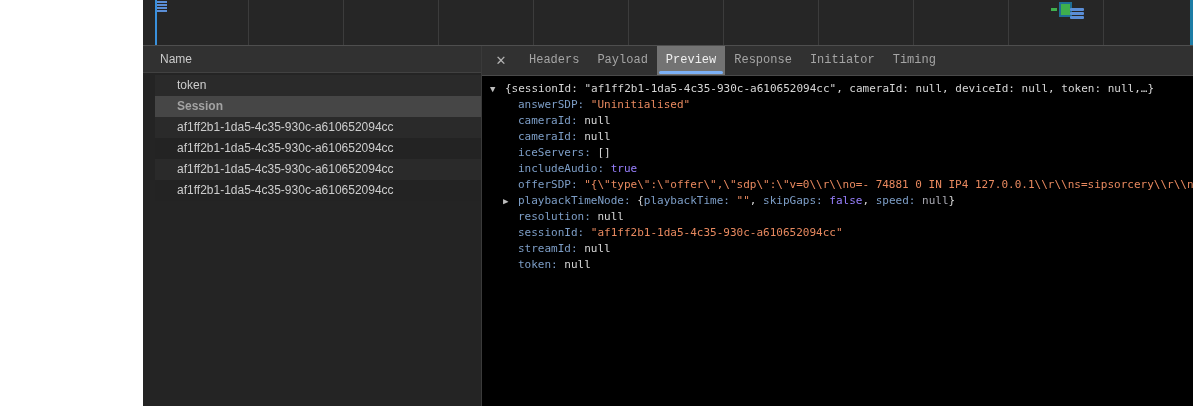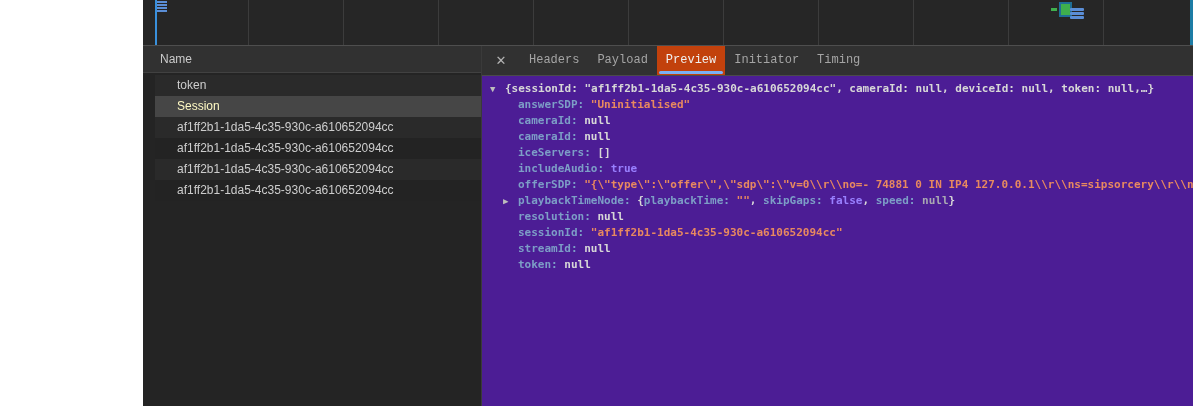--- a/index.html
+++ b/index.html
@@ -25,39 +25,39 @@
   
   .left-panel{position:absolute;left:0;top:46px;width:339px;bottom:0;background:#242424;
               border-right:1px solid #3a3a3a;box-sizing:border-box;}
   .name-header{height:26px;line-height:26px;background:#313131;border-bottom:1px solid #414141;
                color:#cacaca;font-size:12px;padding-left:17px;}
   .rows{padding-top:2px;margin-left:12px;}
   .row{height:21px;line-height:21px;font-size:12px;color:#cdcdcd;padding-left:22px;
        white-space:nowrap;overflow:hidden;cursor:default;}
   .row:nth-child(odd){background:#2a2a2a;}
   .row:nth-child(even){background:#232323;}
-  .row.selected{background:var(--selected-row-bg,#464646);color:#fef9c3;}
+  .row.selected{background:var(--selected-row-bg,#464646);color:#a3a3a3;font-weight:bold;}
 
   
   .right-panel{position:absolute;left:339px;top:46px;right:0;bottom:0;}
   .tabbar{height:30px;background:#313131;border-bottom:1px solid #4a4a4a;display:flex;
           align-items:stretch;box-sizing:border-box;}
   .closebtn{width:38px;display:flex;align-items:center;justify-content:center;color:#b3b3b3;
             font-size:13px;cursor:pointer;}
   .tabs{display:flex;font-family:Liberation Mono, monospace;}
   .tab{padding:0 9px;line-height:29px;font-size:12px;color:#a5a5a5;position:relative;cursor:pointer;
        white-space:nowrap;}
-  .tab.selected{background:#c2410c;color:#f0f0f0;}
+  .tab.selected{background:#737373;color:#f0f0f0;}
   .tab.selected::after{content:"";position:absolute;left:2px;right:2px;bottom:1px;height:3px;
                        border-radius:3px;background:var(--tab-underline,#7cb0f5);}
 
   
-  .json-content{position:absolute;top:30px;left:0;right:0;bottom:0;background:#4c1d95;overflow:hidden;
+  .json-content{position:absolute;top:30px;left:0;right:0;bottom:0;background:#000000;overflow:hidden;
                 font-family:"DejaVu Sans Mono","Liberation Mono",monospace;font-size:11px;
-                line-height:16px;padding-top:5px;font-weight:bold;}
+                line-height:16px;padding-top:5px;}
   .tline{height:16px;white-space:pre;}
   .tline.root{padding-left:8px;}
   .tline.child{padding-left:21px;}
   .exp{display:inline-block;width:15px;color:#bdbdbd;font-size:9px;}
   .tok-plain{color:#d7d7d7;}
   .tok-key{color:var(--json-key,#7d9ec7);}
   .tok-str{color:var(--json-string,#e8895f);}
   .tok-bool{color:var(--json-keyword,#9980ff);}
   .tok-nullp{color:#a9a9b2;}
 </style>
@@ -110,20 +110,21 @@
 
   <div class="right-panel">
     <div class="tabbar">
       <div class="closebtn">
         <span>✕</span>
       </div>
       <div class="tabs">
           <div class="tab">Headers</div>
           <div class="tab">Payload</div>
           <div class="tab selected">Preview</div>
+          <div class="tab">Response</div>
           <div class="tab">Initiator</div>
           <div class="tab">Timing</div>
         </div>
     </div>
     <div class="json-content">
         <div class="tline root"><span class="exp">▼</span><span class="tok-plain">{sessionId: "af1ff2b1-1da5-4c35-930c-a610652094cc", cameraId: null, deviceId: null, token: null,…}</span></div>
         <div class="tline child"><span class="exp"></span><span class="tok-key">answerSDP:</span><span class="tok-plain"> </span><span class="tok-str">"Uninitialised"</span></div>
         <div class="tline child"><span class="exp"></span><span class="tok-key">cameraId:</span><span class="tok-plain"> null</span></div>
         <div class="tline child"><span class="exp"></span><span class="tok-key">cameraId:</span><span class="tok-plain"> null</span></div>
         <div class="tline child"><span class="exp"></span><span class="tok-key">iceServers:</span><span class="tok-plain"> []</span></div>

